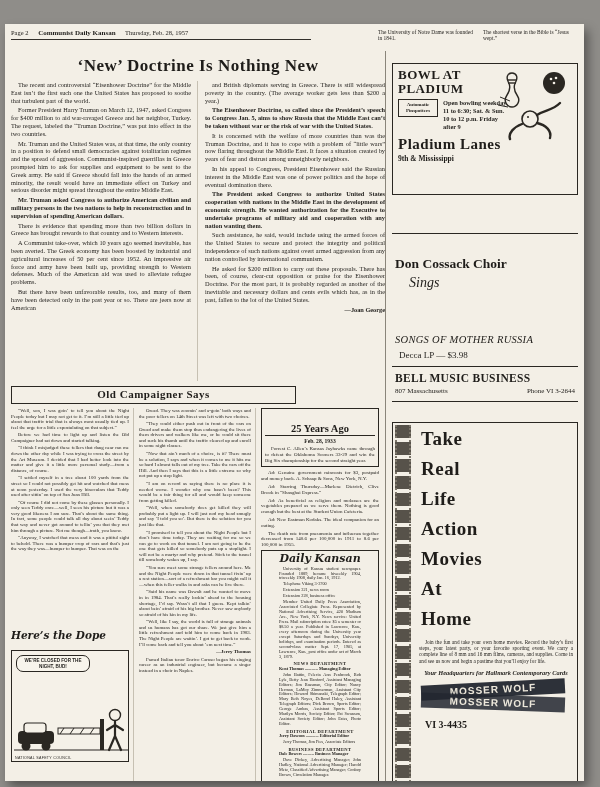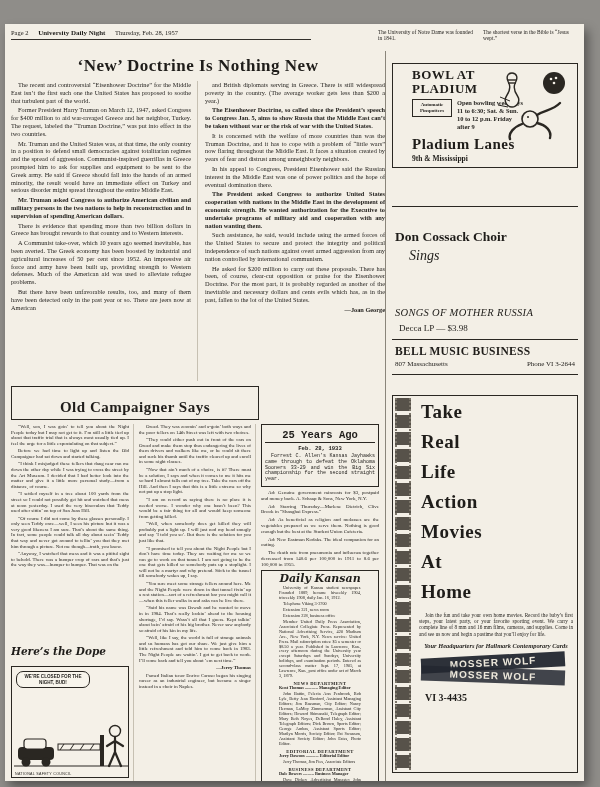--- a/index.html
+++ b/index.html
@@ -23,58 +23,58 @@
 
   h1.headline { font-size:17px; font-weight:bold; text-align:center; margin:5px 0 5px; letter-spacing:.5px; }
 
   .ed-cols { display:flex; height:300px; overflow:hidden; }
   .ed-col { flex:1; font-size:6.3px; line-height:1.24; text-align:justify; padding-right:6px; }
   .ed-col + .ed-col { border-left:1px solid #c6c0b2; padding-left:7px; padding-right:0; }
   .ed-col p, .camp-col p, .micro p { margin:0 0 2px; text-indent:7px; }
   p.b { font-weight:bold; }
   .byline { text-align:right; font-weight:bold; font-size:6.3px; margin-top:1px; }
 
-  .camp-header { width:248px; border:1.5px solid #2a2722; text-align:center; font-weight:bold;
-                 font-size:15px; padding:12px 0 3px; margin-top:5px; letter-spacing:.5px; }
+  .camp-header { width:285px; border:1.5px solid #2a2722; text-align:center; font-weight:bold;
+                 font-size:11px; padding:1px 0 3px; margin-top:5px; letter-spacing:.5px; }
 
   .bottom-grid { display:flex; margin-top:4px; height:382px; overflow:hidden; }
   .camp-col { width:122px; font-size:4.9px; line-height:1.14; text-align:justify; padding-right:4px; }
   .camp-col.second { border-left:1px solid #c6c0b2; padding-left:5px; }
   .camp-text1 { height:218px; overflow:hidden; }
   .camp-byline { text-align:right; font-weight:bold; font-size:5px; margin:2px 0; }
   .filler { font-size:4.9px; margin-top:3px; text-indent:6px; }
 
   
   .dope-title { font-style:italic; font-weight:bold; font-size:10.5px; margin:4px 0 8px; font-family:"DejaVu Serif", serif; }
   .dope-box { border:1.5px solid #2a2722; height:112px; position:relative; background:#f5f1e8; overflow:hidden; }
   .bubble { position:absolute; top:4px; left:4px; width:74px; border:1px solid #2a2722; border-radius:7px;
             background:#f8f5ec; font-family:"Liberation Sans", sans-serif; font-weight:bold;
             font-size:4.6px; line-height:1.25; text-align:center; padding:2px 3px; }
   .dope-svg { position:absolute; bottom:4px; left:0; width:118px; height:78px; }
   .dope-credit { position:absolute; bottom:1px; left:3px; font-size:3.6px; letter-spacing:.3px;
                  font-family:"Liberation Sans", sans-serif; }
 
   
   .third-col { width:124px; border-left:1px solid #c6c0b2; padding-left:5px; }
-  .years-box { border:1.5px solid #2a2722; padding:4px 3px 3px;font-family:Liberation Mono, monospace; }
+  .years-box { border:1.5px solid #2a2722; padding:14px 3px 3px; }
   .years-title { text-align:center; font-weight:bold; font-size:10.5px; border-bottom:1px solid #2a2722; padding-bottom:1px; }
   .years-date { text-align:center; font-weight:bold; font-size:5.6px; margin:2px 0; }
   .years-lead { font-size:5px; line-height:1.16; text-align:justify; text-indent:6px; }
   .micro { font-size:5px; line-height:1.16; text-align:justify; margin-top:3px; }
 
   .kansan-box { border:1.5px solid #2a2722; padding:2px 17px; font-size:4.3px; line-height:1.15; }
   .kansan-logo { text-align:center; font-weight:bold; font-style:italic; font-size:11px;
                  font-family:"DejaVu Serif", serif; margin-bottom:1px; }
   .kansan-box p { margin:0 0 1px; text-indent:4px; text-align:justify; }
   .dept-title { text-align:center; font-weight:bold; font-size:4.6px; letter-spacing:.4px; margin-top:2px; }
   .editor-line { font-weight:bold; text-indent:0 !important; }
 
   
   .ad { position:relative; }
-  .pladium { border:1.5px solid #2a2722; margin-top:12px; height:105px; padding:4px 19px; }
+  .pladium { border:1.5px solid #2a2722; margin-top:12px; height:132px; padding:4px 5px; }
   .plad-title { font-weight:bold; font-size:13px; line-height:1.05; letter-spacing:.5px; }
   .bowler-svg { position:absolute; right:3px; top:3px; width:78px; height:74px; }
   .plad-mid { display:flex; gap:5px; margin-top:4px; align-items:flex-start; }
   .pinspotter-box { border:1px solid #2a2722; width:40px; font-size:5px; line-height:1.2; text-align:center; padding:2px 1px; font-weight:bold; }
   .hours { font-size:6.4px; line-height:1.25; white-space:pre-line; font-weight:bold; }
   .plad-name { font-weight:bold; font-size:15px; margin-top:5px; letter-spacing:.5px; }
   .plad-addr { font-weight:bold; font-size:7.5px; margin-top:1px; }
 
   .cossack { border-top:1px solid #2a2722; border-bottom:1px solid #2a2722; margin-top:38px; padding:22px 3px 6px; }
   .cossack-name { font-weight:bold; font-size:13.5px; }
@@ -104,21 +104,21 @@
 </style>
 </head>
 <body>
 
 <div class="scan">
   <div class="page">
 
     <div class="topbar">
       <div class="folio">
         <span class="pg">Page 2</span>
-        <span class="paper">University Daily Night</span>
+        <span class="paper">Communist Daily Kansan</span>
         <span class="date">Thursday, Feb. 28, 1957</span>
       </div>
       <div class="facts">
         <div>The University of Notre Dame was founded in 1841.</div>
         <div>The shortest verse in the Bible is “Jesus wept.”</div>
       </div>
     </div>
 
     <div class="body-grid">
 

